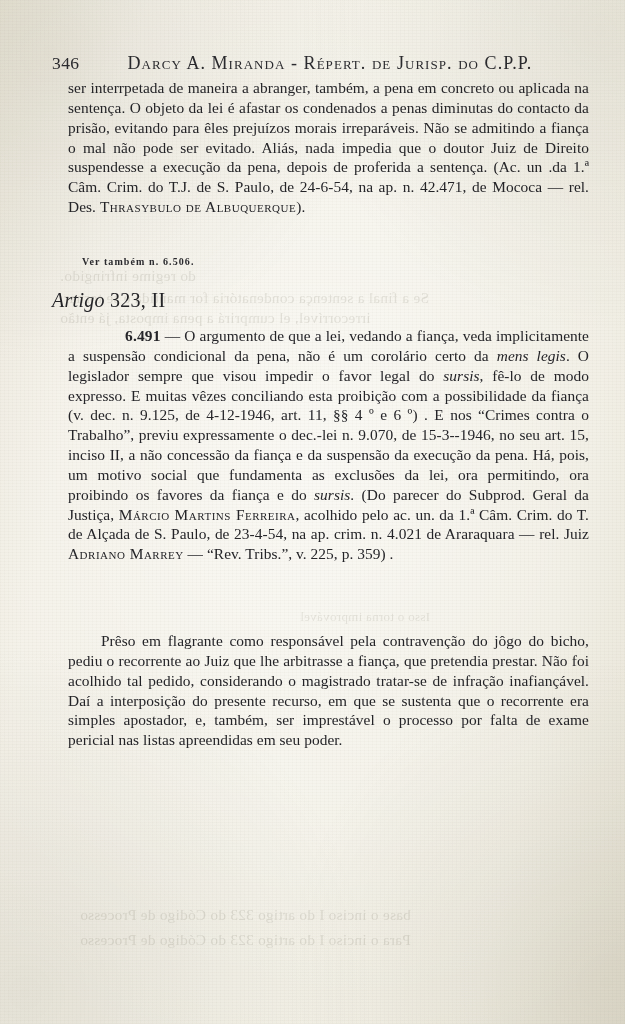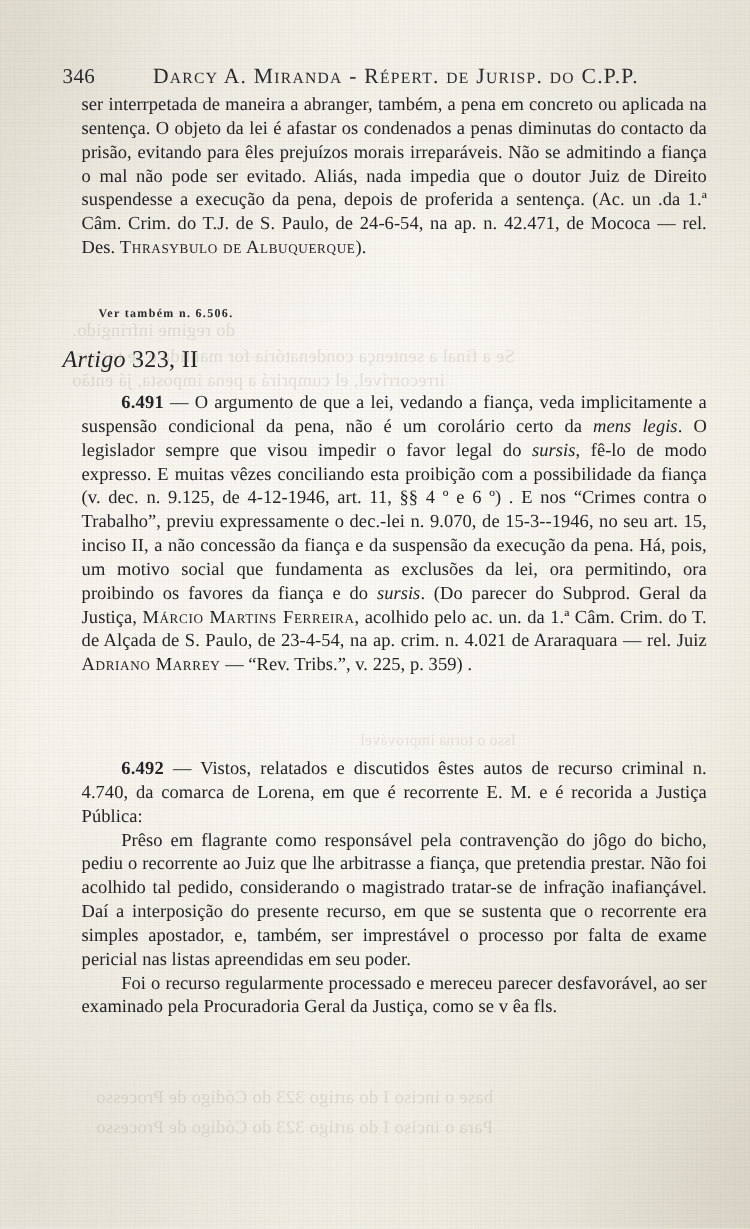--- a/index.html
+++ b/index.html
@@ -95,20 +95,21 @@
     text-indent: 33px;
   }
   .sc {
     font-variant: small-caps;
     letter-spacing: .5px;
   }
   .it { font-style: italic; }
   .num {
     font-weight: bold;
     letter-spacing: .2px;
+    margin-left: 24px;
   }
 
   
   #para-continued { top: 78px; }
 
   
   #see-also {
     position: absolute;
     left: 0;
     top: 256px;
@@ -173,23 +174,21 @@
 
     <div id="section-heading">
       <span class="art">Artigo</span><span class="artnum">323, II</span>
     </div>
 
     <div class="body-block indent" id="entry-6491">
       <p><span class="num">6.491</span>&nbsp;<span>—</span><span> O argumento de que a lei, vedando a fiança, veda implicitamente a suspensão condicional da pena, não é um corolário certo da </span><span class="it">mens legis</span><span>. O legislador sempre que visou impedir o favor legal do </span><span class="it">sursis</span><span>, fê-lo de modo expresso. E muitas vêzes conciliando esta proibição com a possibilidade da fiança (v. dec. n. 9.125, de 4-12-1946, art. 11, §§ 4 º e 6 º) . E nos “Crimes contra o Trabalho”, previu expressamente o dec.-lei n. 9.070, de 15-3--1946, no seu art. 15, inciso II, a não concessão da fiança e da suspensão da execução da pena. Há, pois, um motivo social que fundamenta as exclusões da lei, ora permitindo, ora proibindo os favores da fiança e do </span><span class="it">sursis</span><span>. (Do parecer do Subprod. Geral da Justiça, </span><span class="sc">Márcio Martins Ferreira</span><span>, acolhido pelo ac. un. da 1.ª Câm. Crim. do T. de Alçada de S. Paulo, de 23-4-54, na ap. crim. n. 4.021 de Araraquara — rel. Juiz </span><span class="sc">Adriano Marrey</span><span> — “Rev. Tribs.”, v. 225, p. 359) .</span></p>
     </div>
 
     <div class="body-block" id="entry-6492">
-      <p class="indent"><span class="num">6.492</span>&nbsp;<span>—</span><span> Vistos, relatados e discutidos êstes autos de recurso criminal n. 4.740, da comarca de Lorena, em que é recorrente E. M. e é recorida a Justiça Pública:</span></p>
       <p class="indent">Prêso em flagrante como responsável pela contravenção do jôgo do bicho, pediu o recorrente ao Juiz que lhe arbitrasse a fiança, que pretendia prestar. Não foi acolhido tal pedido, considerando o magistrado tratar-se de infração inafiançável. Daí a interposição do presente recurso, em que se sustenta que o recorrente era simples apostador, e, também, ser imprestável o processo por falta de exame pericial nas listas apreendidas em seu poder.</p>
-      <p class="indent">Foi o recurso regularmente processado e mereceu parecer desfavorável, ao ser examinado pela Procuradoria Geral da Justiça, como se v êa fls.</p>
     </div>
 
   </div>
 
   <div class="ghost" style="left:60px; top:266px;">do regime infringido.</div>
   <div class="ghost" style="left:64px; top:288px;">Se a final a sentença condenatória for mantida e se tornar</div>
   <div class="ghost" style="left:60px; top:308px;">irrecorrível, el cumprirá a pena imposta, já então</div>
   <div class="ghost ghost-sm" style="left:300px; top:607px;">Isso o torna improvável</div>
   <div class="ghost" style="left:80px; top:905px;">base o inciso I do artigo 323 do Código de Processo</div>
   <div class="ghost" style="left:80px; top:930px;">Para o inciso I do artigo 323 do Código de Processo</div>

